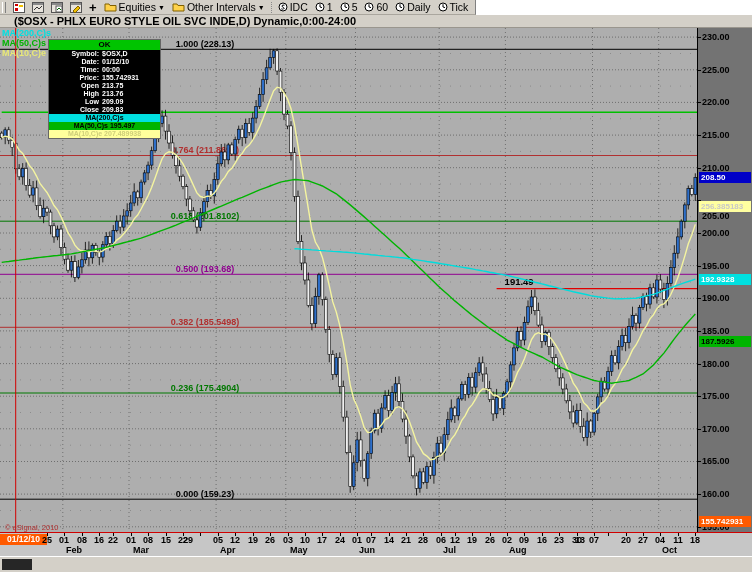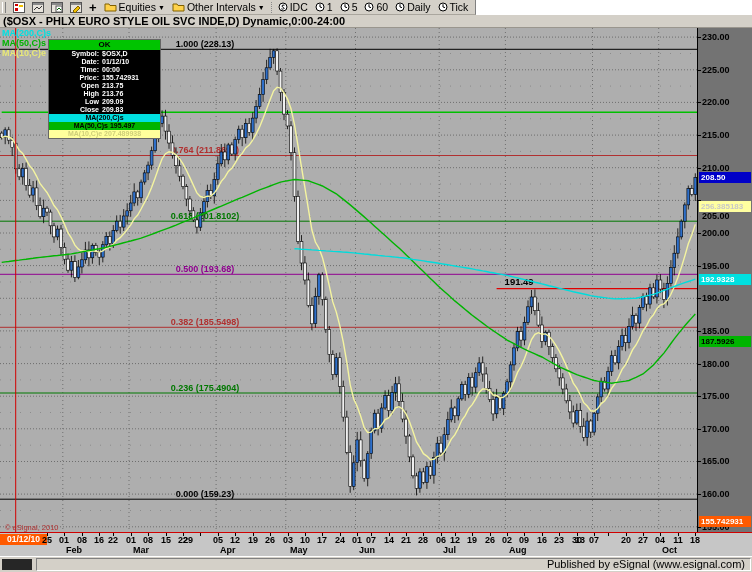--- a/index.html
+++ b/index.html
@@ -7,21 +7,21 @@
   .window{position:relative;width:752px;height:572px;background:#d4d0c8;font-family:"Liberation Sans",sans-serif;overflow:hidden;}
   
   .toolbar{position:absolute;left:0;top:0;width:752px;height:15px;background:#ffffff;}
   .tb-inner{position:absolute;left:0;top:0;height:15px;background:#d4d0c8;display:flex;align-items:center;padding:0 5px 0 2px;gap:3px;border-right:1px solid #808080;border-bottom:1px solid #aaa69e;}
   .grip{width:4px;height:11px;border-left:1px solid #fff;border-right:1px solid #808080;margin-right:2px;}
   .tbtn{display:flex;align-items:center;gap:2px;font-size:10.5px;color:#000;padding:0 2px;height:13px;white-space:nowrap;cursor:default;}
   .caret{font-size:7px;line-height:7px;}
   .plus{font-size:13px;font-weight:bold;line-height:11px;}
   .tsep{width:1px;height:11px;border-left:1px dotted #8a8a8a;margin:0 1px;}
   
-  .title-row{position:absolute;left:0;top:15px;width:752px;height:13px;background:#d4d0c8;font-size:11px;font-weight:bold;color:#000;padding-left:3px;line-height:13px;border-bottom:1px solid #9a968e;white-space:nowrap;}
+  .title-row{position:absolute;left:0;top:15px;width:752px;height:13px;background:#d4d0c8;font-size:11px;font-weight:bold;color:#000;padding-left:14px;line-height:13px;border-bottom:1px solid #9a968e;white-space:nowrap;}
   
   .chart-area{position:absolute;left:0;top:28px;width:697px;height:504px;background:#aeaeae;overflow:hidden;}
   #plot{position:absolute;left:0;top:0;}
   .ov-label{position:absolute;left:2px;font-size:9px;font-weight:bold;white-space:nowrap;}
   
   .data-window{position:absolute;left:48px;top:11px;width:113px;background:#000;border:1px solid #666;}
   .dw-header{background:#00c400;color:#000;font-size:8px;font-weight:bold;text-align:center;height:10px;line-height:10px;cursor:default;}
   .dw-row{display:flex;font-size:7px;font-weight:bold;color:#fff;height:8px;line-height:8px;}
   .dw-label{width:50px;text-align:right;}
   .dw-value{padding-left:3px;}
@@ -589,16 +589,15 @@
       <div class="ta-date" style="left: 660px;">04</div>
       <div class="ta-month" style="left: 662px;">Oct</div>
       <div class="ta-tick" style="left: 678px;"></div>
       <div class="ta-date" style="left: 678px;">11</div>
       <div class="ta-tick" style="left: 695px;"></div>
       <div class="ta-date" style="left: 695px;">18</div>
     </div>
 
   <div class="status-bar">
     <div class="status-box"></div>
-    <div class="status-cell">Published by eSignal (www.esignal.com)</div>
   </div>
 
 </div>
 
 </body></html>

